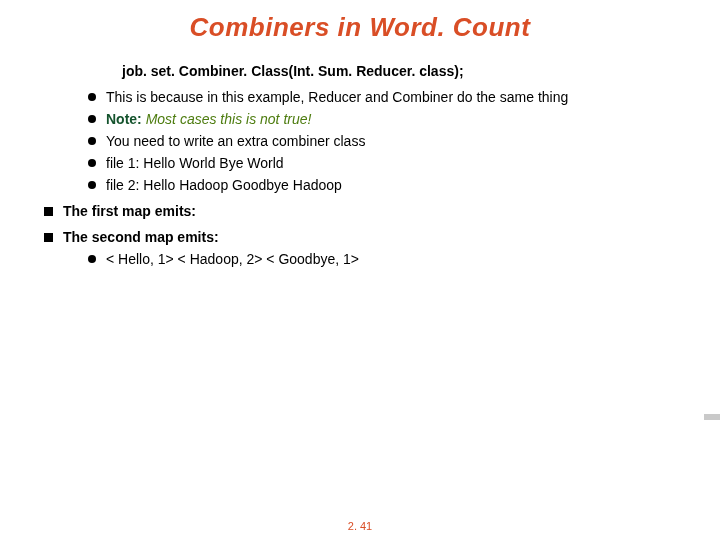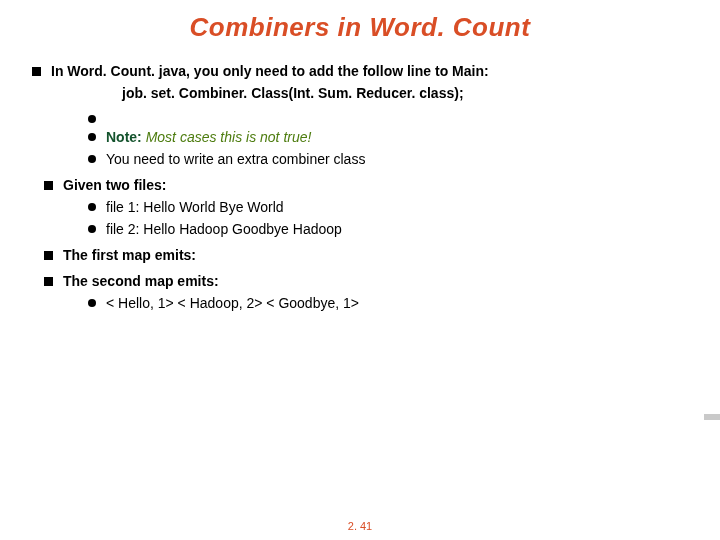--- a/index.html
+++ b/index.html
@@ -90,45 +90,38 @@
       height: 6px;
       background: #c9c9c9;
     }
   </style>
 </head>
 <body>
 
 <div class="slide">
   <div class="title">Combiners in Word. Count</div>
 
-  <div class="lvl1">
-    <span class="sq"></span>
-    <span>In Word. Count. java, you only need to add the follow line to Main:</span>
-  </div>
 
   <div class="code-line">job. set. Combiner. Class(Int. Sum. Reducer. class);</div>
 
   <div class="lvl2">
     <span class="dot"></span>
+    <span>This is because in this example, Reducer and Combiner do the same thing</span>
   </div>
 
   <div class="lvl2">
     <span class="dot"></span>
     <span><span class="red-b">Note:</span><span class="red"> Most cases this is not true!</span></span>
   </div>
 
   <div class="lvl2">
     <span class="dot"></span>
     <span>You need to write an extra combiner class</span>
   </div>
 
-  <div class="lvl1-ind">
-    <span class="sq"></span>
-    <span>Given two files:</span>
-  </div>
 
   <div class="lvl2">
     <span class="dot"></span>
     <span>file 1: Hello World Bye World</span>
   </div>
 
   <div class="lvl2">
     <span class="dot"></span>
     <span>file 2: Hello Hadoop Goodbye Hadoop</span>
   </div>

